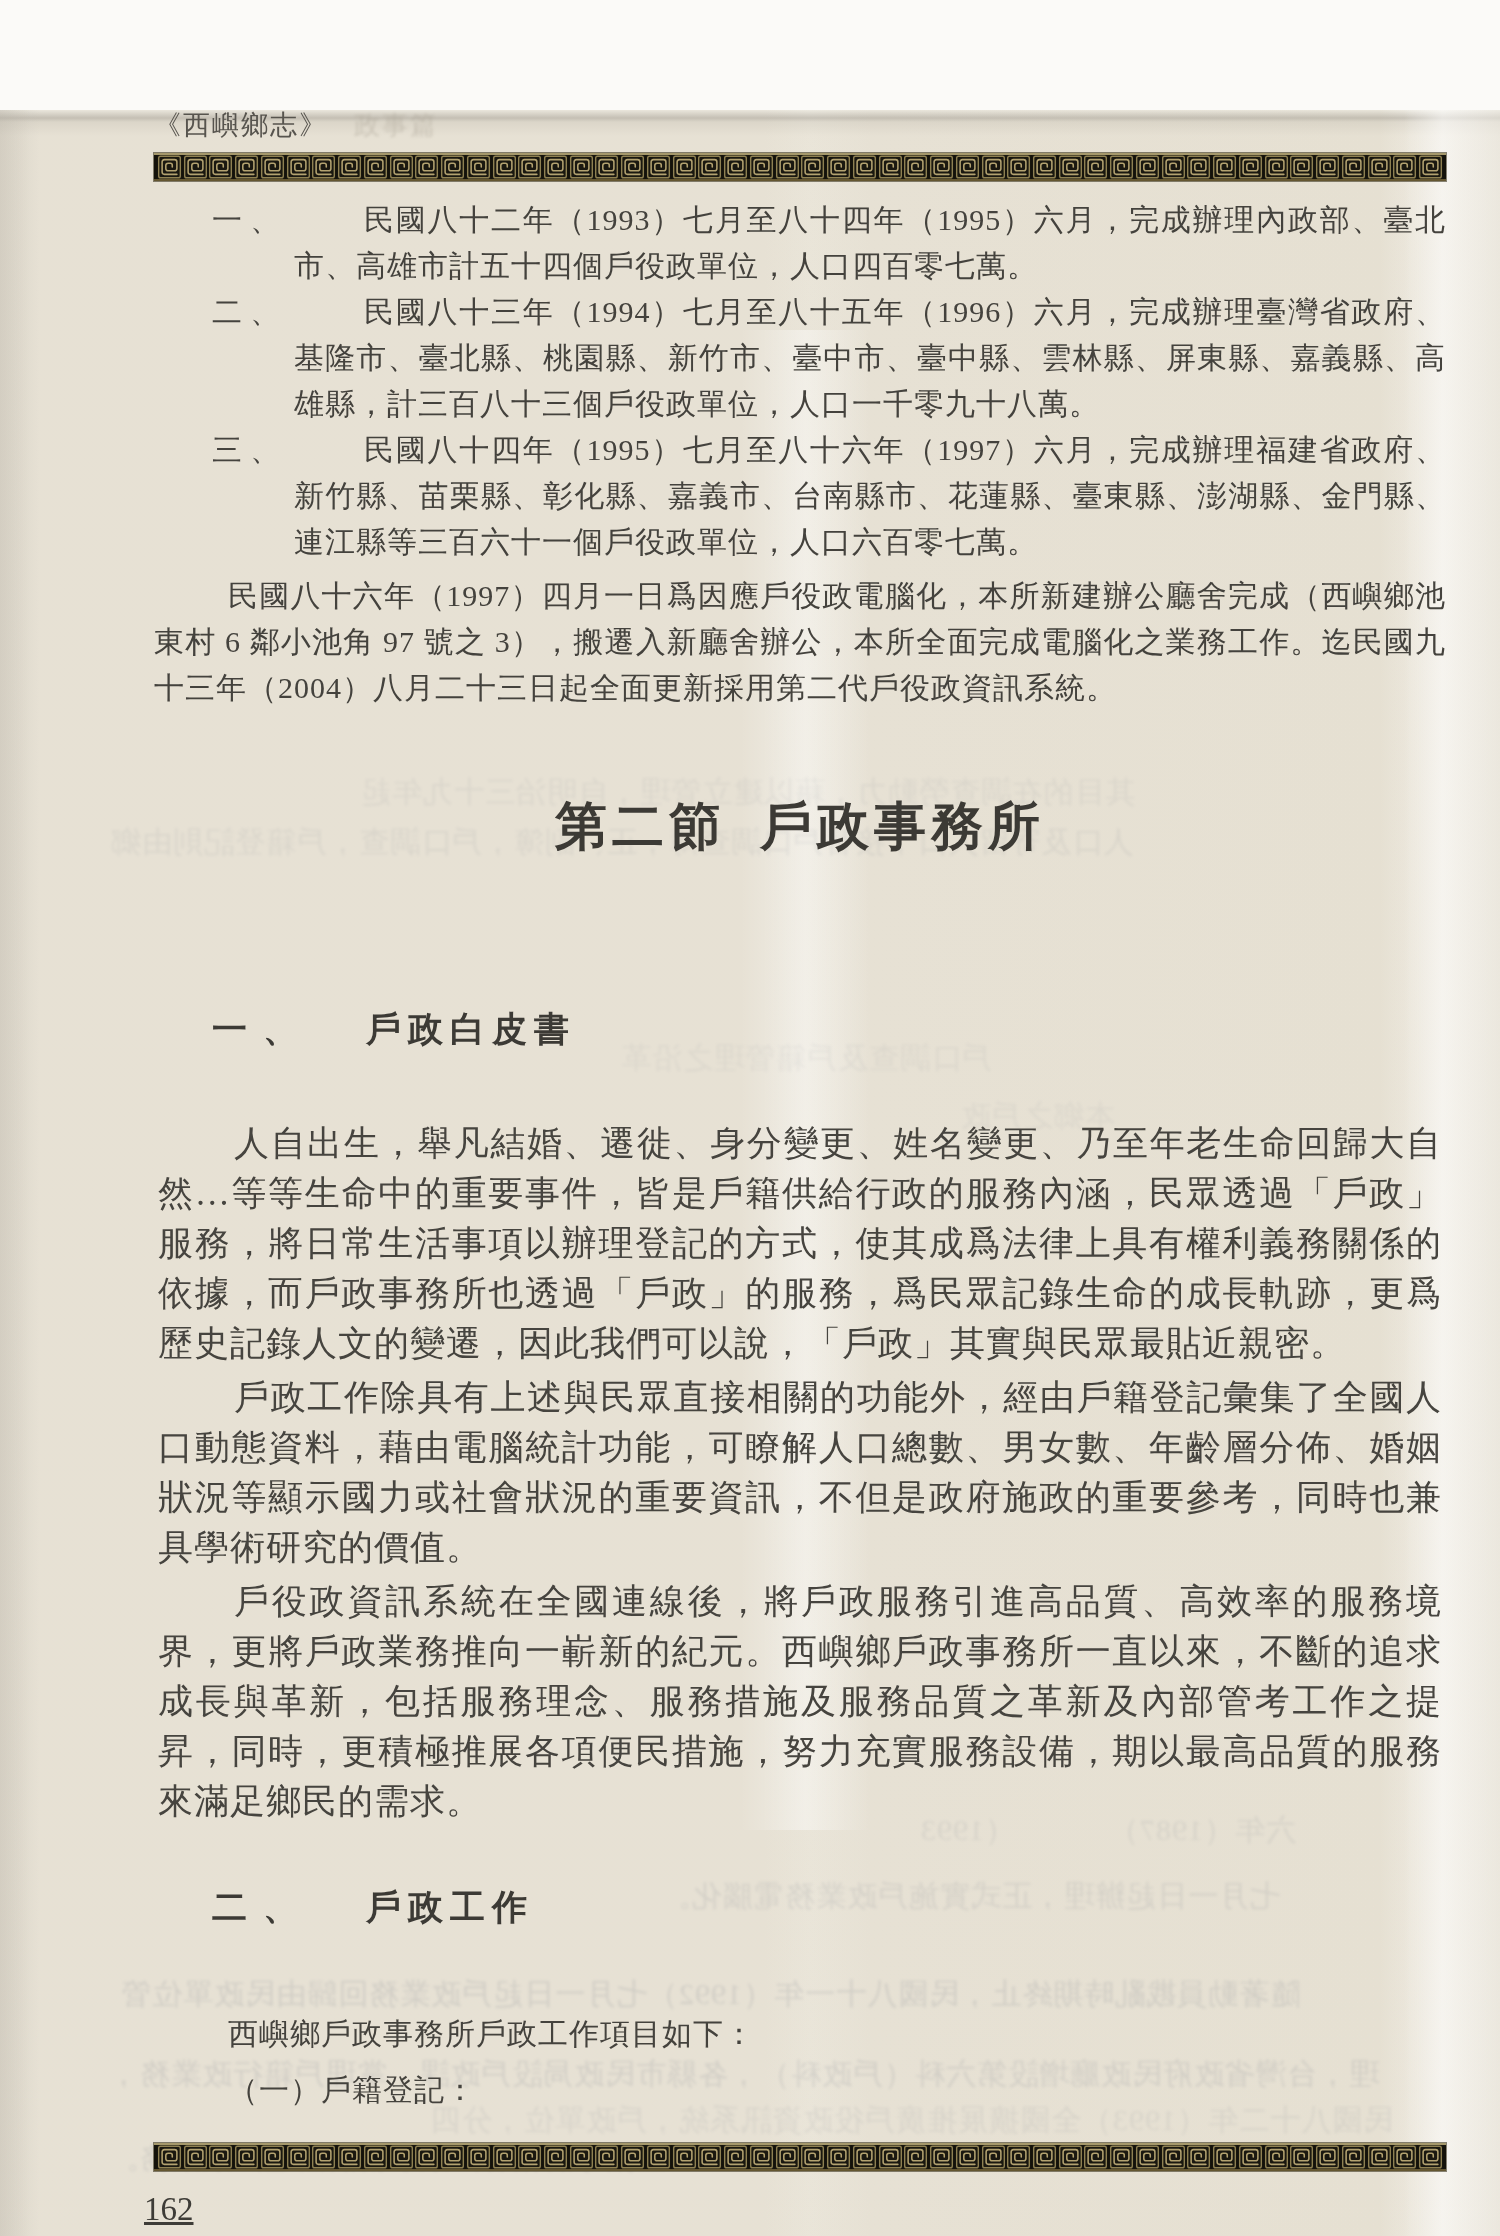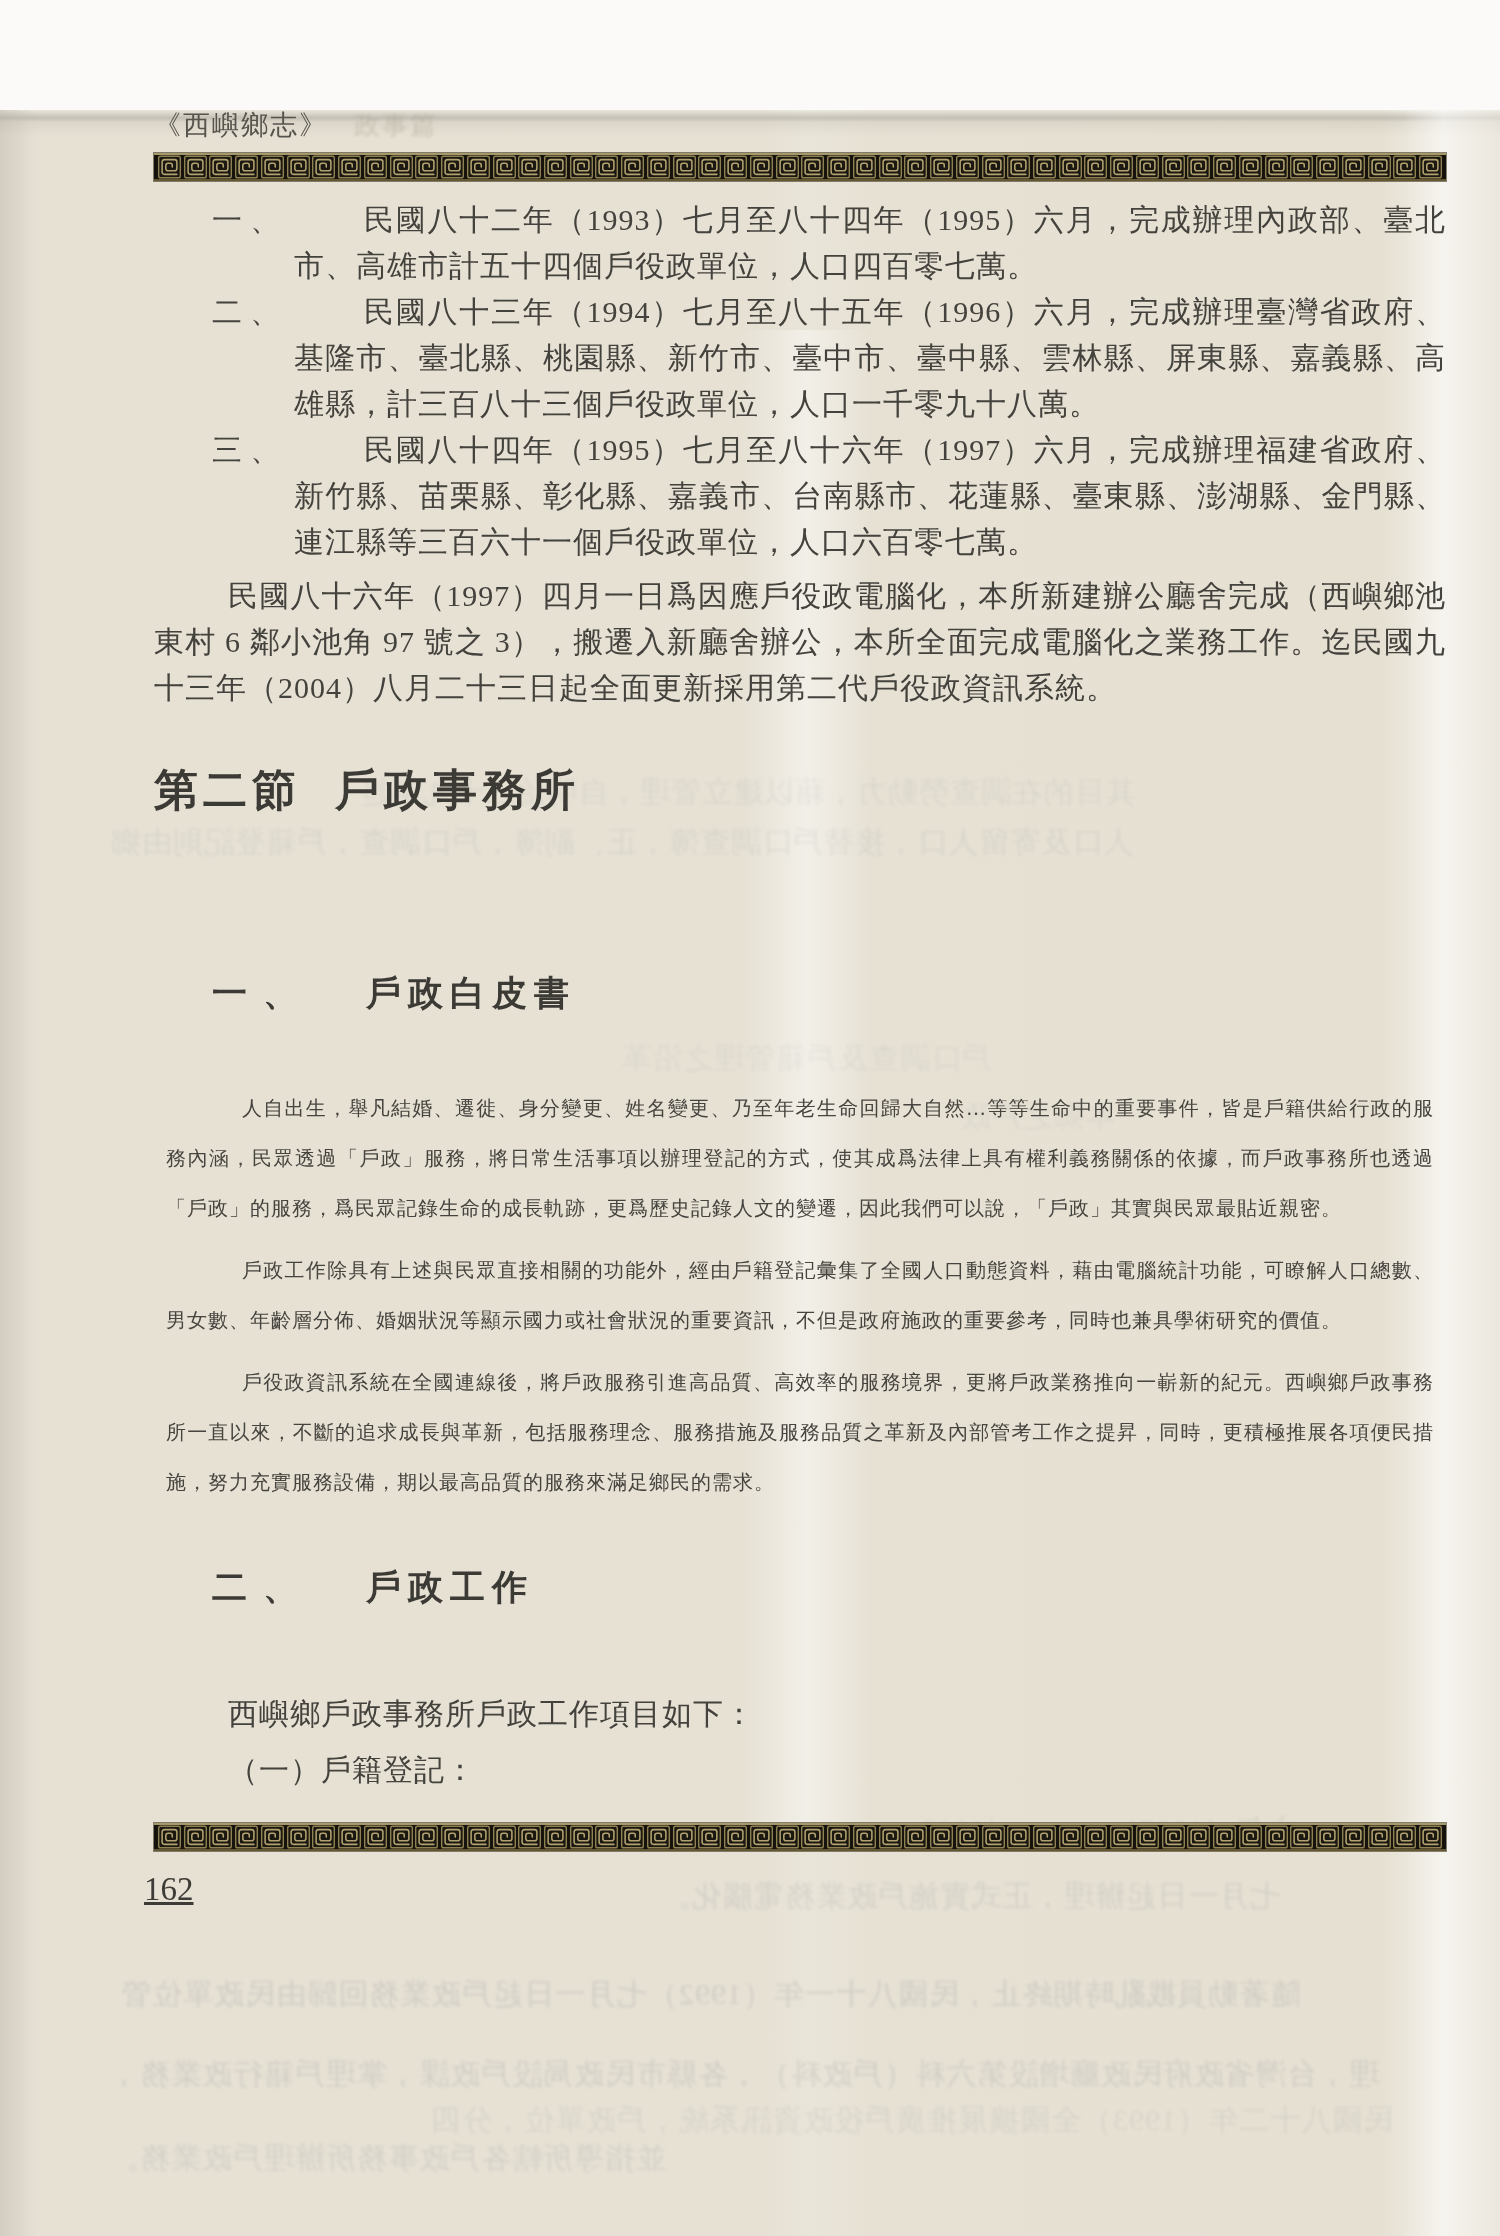--- a/index.html
+++ b/index.html
@@ -49,37 +49,37 @@
 
   .milestones{margin-top:16px;font-size:30px;line-height:46px;letter-spacing:1px;}
   .milestone{position:relative;padding-left:140px;}
   .milestone .num{position:absolute;left:58px;top:0;letter-spacing:8px;}
   .milestone p{margin:0;text-indent:70px;text-align:justify;color:#44423d;}
 
   .closing{margin:8px 0 0 108px;width:1292px;font-size:30px;line-height:46px;
     letter-spacing:1px;text-indent:74px;text-align:justify;color:#44423d;}
 
   .section-heading{
-    margin:56px 0 0 108px;width:1292px;
-    font-size:44px;line-height:48px;font-weight:700;color:#3c3a35;
+    margin:92px 0 0 108px;width:1292px;text-align:center;
+    font-size:52px;line-height:48px;font-weight:700;color:#3c3a35;
     letter-spacing:5px;
   }
   .section-heading .sec-label{margin-right:34px;}
 
   .subsection{
     margin-left:108px;font-size:35px;line-height:42px;font-weight:700;color:#3c3a35;
   }
   .subsection.first{margin-top:158px;}
   .subsection.second{margin-top:60px;}
   .subsection .num{margin-left:58px;letter-spacing:16px;}
   .subsection .sub-title{margin-left:52px;letter-spacing:7px;}
 
   .paragraphs{margin:68px 0 0 108px;width:1292px;}
   .paragraphs p{
-    margin:12px;font-size:20px;line-height:50px;letter-spacing:1px;
+    margin:4px;font-size:35px;line-height:50px;letter-spacing:1px;
     text-indent:76px;text-align:justify;color:#46443f;
   }
 
   .work-intro{margin:82px 12px 0 108px;font-size:30px;line-height:46px;
     letter-spacing:1px;text-indent:74px;color:#44423d;}
   .work-item{margin:10px 0 0 108px;font-size:30px;line-height:46px;
     letter-spacing:1px;text-indent:74px;color:#44423d;}
 
   .page-number{margin:18px 0 0 98px;font-size:33px;line-height:40px;color:#3e3c37;text-decoration:underline;}
 

